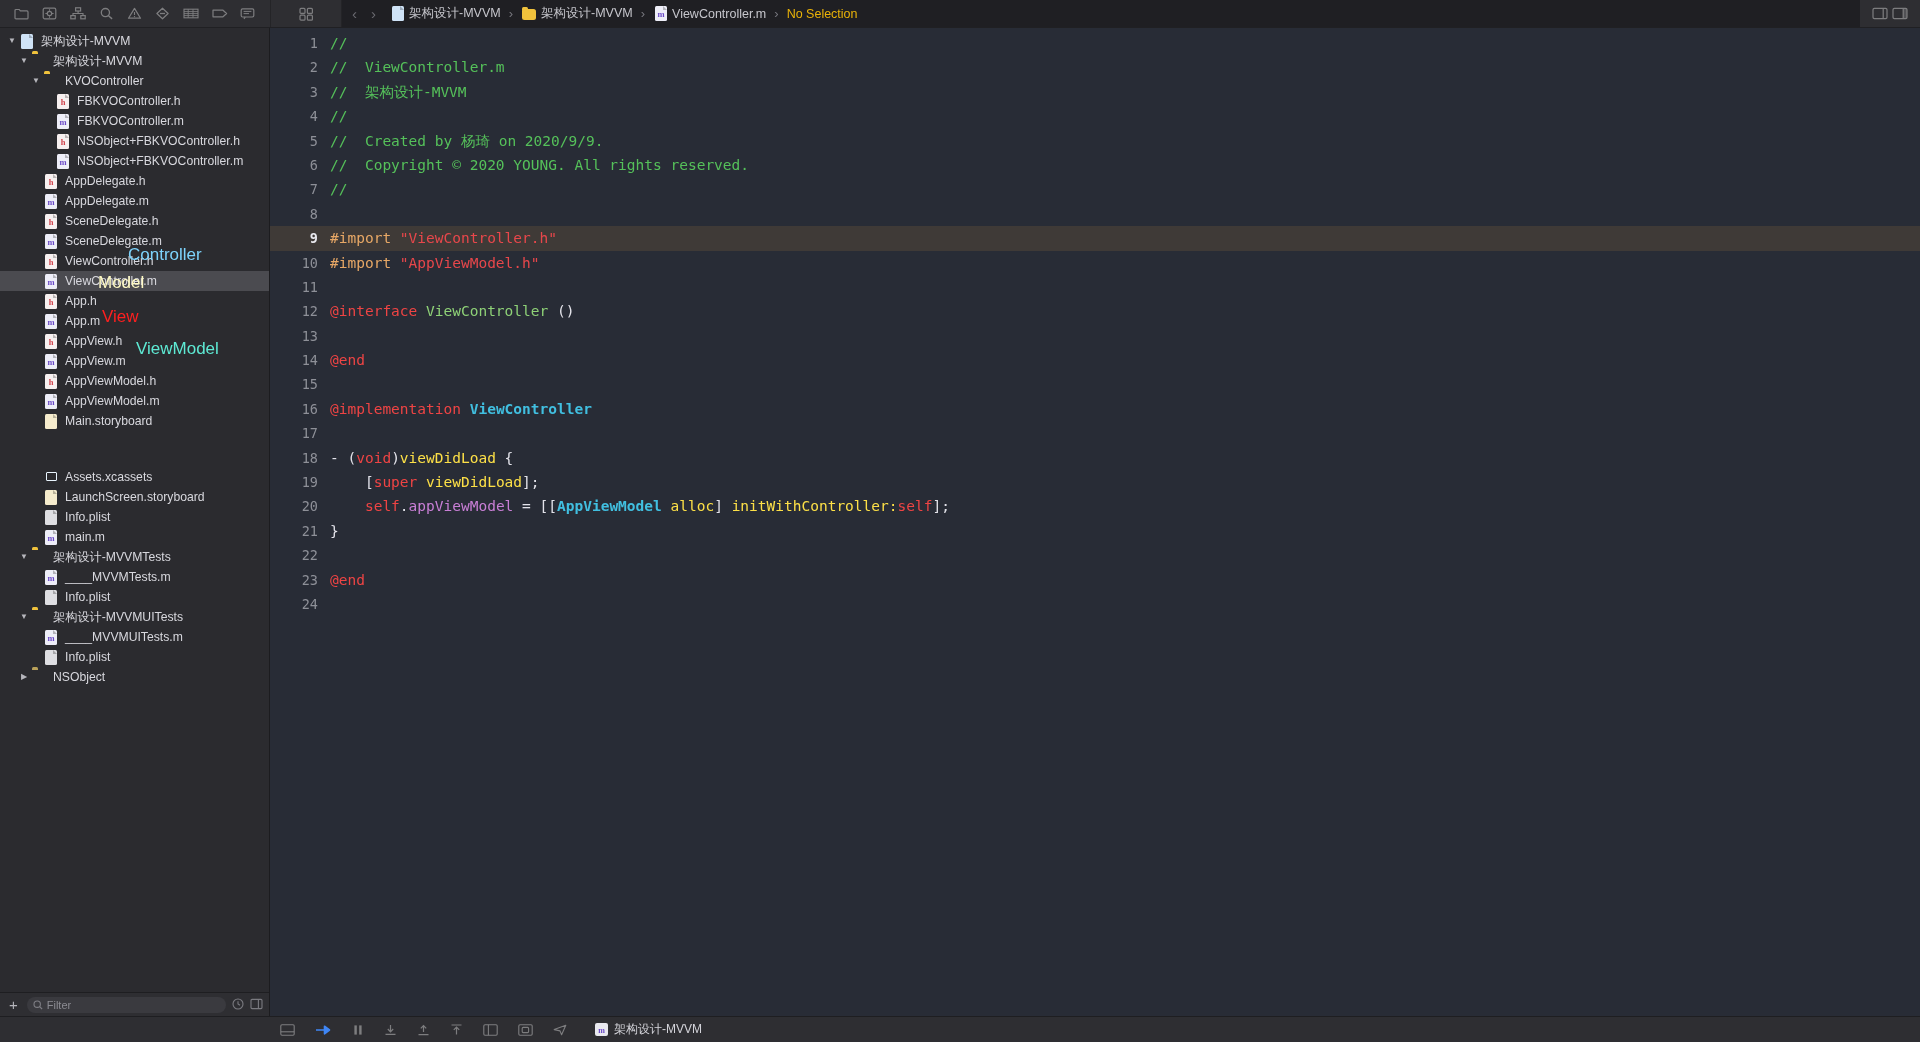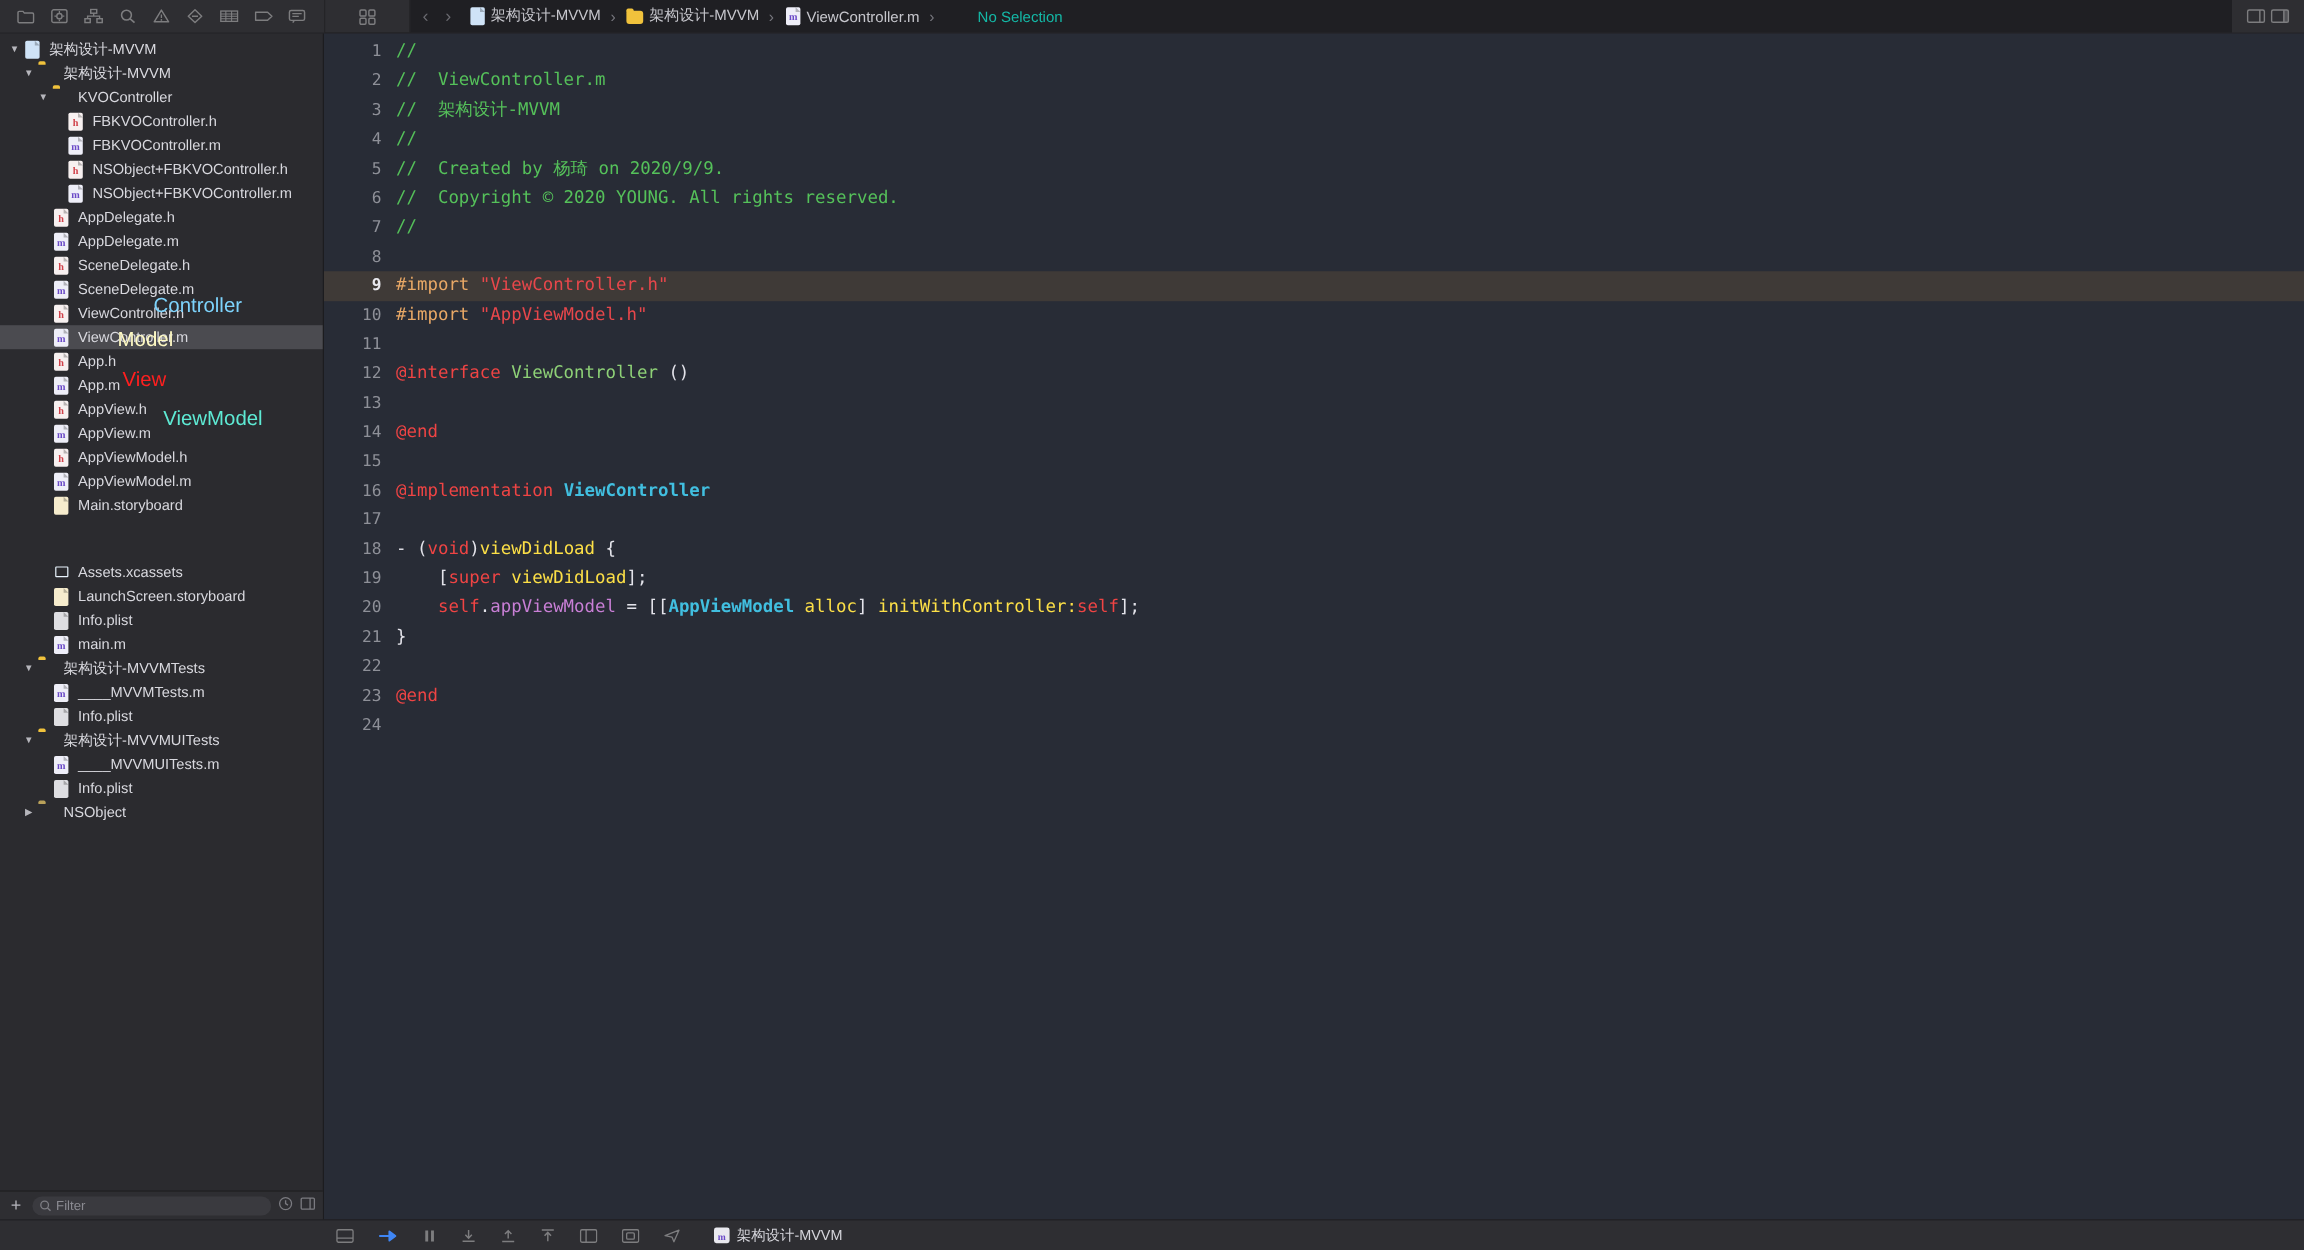--- a/index.html
+++ b/index.html
@@ -48,21 +48,21 @@
   .ticon { opacity: .45; display:flex; align-items:center; justify-content:center; }
   .ticon svg { display:block; }
 
   .navarrows { display: flex; align-items: center; gap: 14px; padding: 0 12px 0 6px; }
   .navarrow { color: #6a6a70; font-size: 15px; line-height: 1; }
 
   .crumbs { display: flex; align-items: center; font-size: 12.5px; color: #c6c6cc; }
   .crumb { display: flex; align-items: center; gap: 5px; padding: 0 2px; }
   .crumb-sep { color: #77777e; margin: 0 6px; font-size: 13px; }
   .crumb-text { white-space: nowrap; }
-  .crumb-text.dim { color: #14b8a6; margin-left: 28px; }
+  .crumb-text.dim { color: #eab308; }
 
   
   .main { flex: 1; display: flex; min-height: 0; }
 
   
   .navigator {
     width: 270px; min-width: 270px;
     background: #2b2b2f;
     display: flex; flex-direction: column;
     border-right: 1px solid #1c1c1f;

